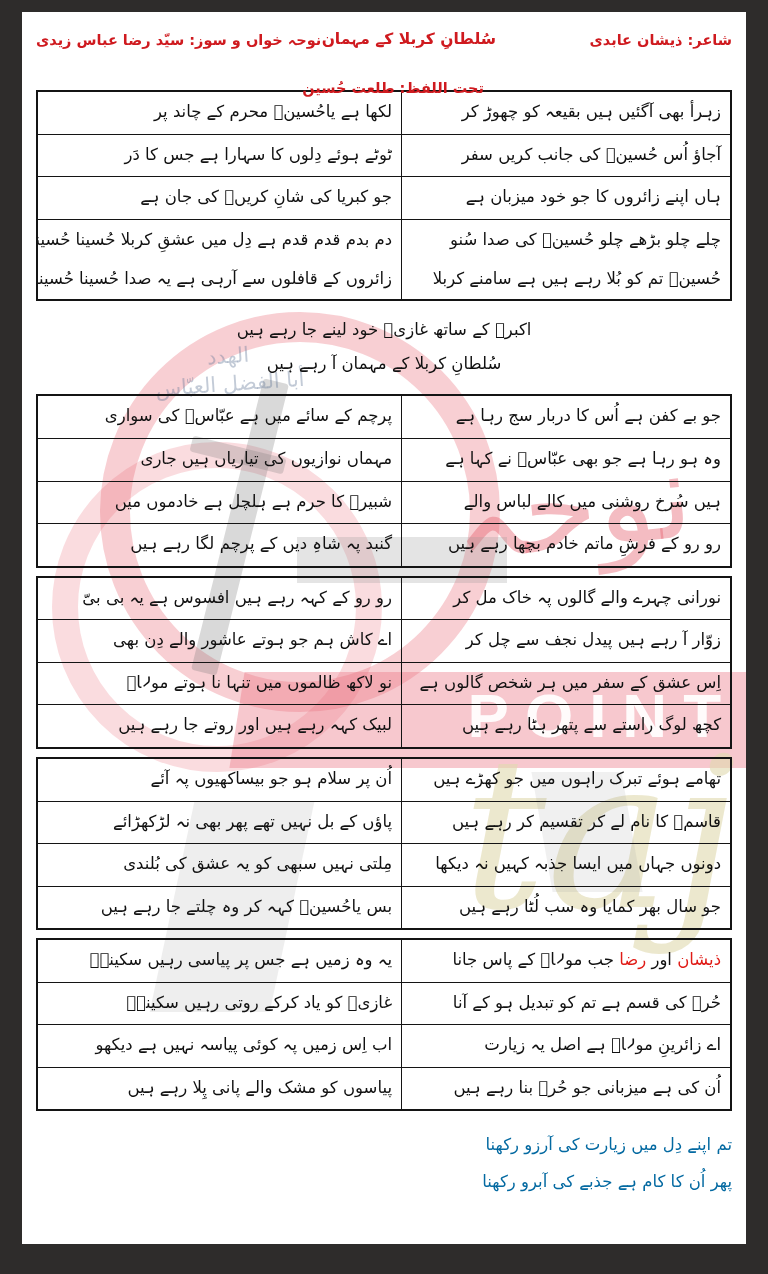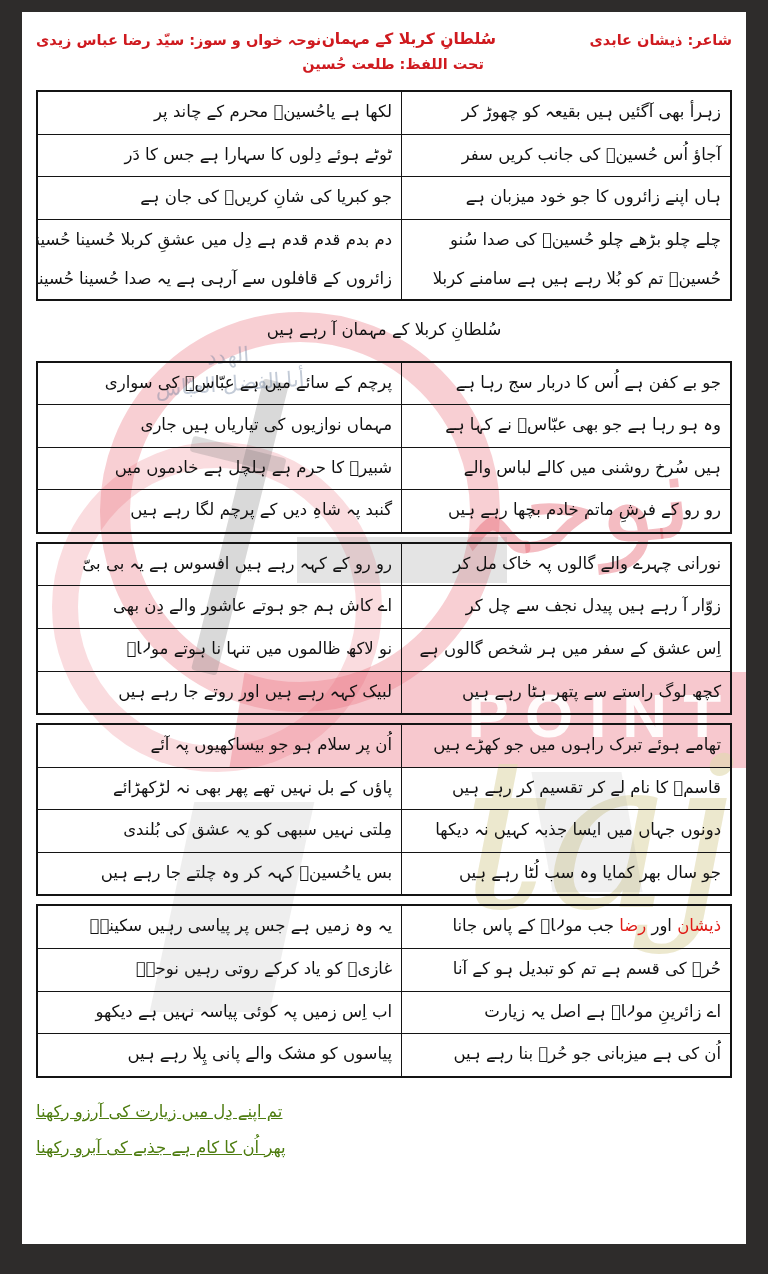--- a/index.html
+++ b/index.html
@@ -179,21 +179,21 @@
     position: absolute;
     color: #cf1a1f;
     font-size: 14.5px;
     font-weight: bold;
     white-space: nowrap;
     font-family: "DejaVu Sans", sans-serif;
   }
   .cred-poet   { right: 14px;  top: 20px; }
   .cred-title  { right: 250px; top: 18px; font-size: 15.5px; }
   .cred-reciter{ left: 14px;   top: 20px; text-align: right; }
-  .cred-tahat  { right: 262px; top: 44px; }
+  .cred-tahat  { right: 262px; top: 68px; }
 
   
   .tbl {
     margin: 0 14px 8px 14px;
     border: 2px solid #141414;
     border-collapse: collapse;
     width: 696px;
     background: transparent;
     table-layout: fixed;
   }
@@ -224,26 +224,25 @@
     text-align: center;
     font-size: 16.5px;
     line-height: 2.05;
     color: #111;
     font-family: "DejaVu Sans", sans-serif;
   }
   .chorus div { white-space: nowrap; }
 
   .outro {
     margin: 16px 14px 0 14px;
-    text-align: left;
+    text-align: right;
     font-size: 16.5px;
     line-height: 2.2;
-    color: #4d7c0f;
-    font-family: "DejaVu Sans", sans-serif;
-    text-decoration: underline;
+    color: #0369a1;
+    font-family: "DejaVu Sans", sans-serif;
   }
   .outro div { white-space: nowrap; }
 
   .hl-red { color: #e01b16; font-weight: normal; }
 </style>
 </head>
 <body>
 
 <div class="frame">
   <div class="page">
@@ -296,20 +295,21 @@
             </td>
             <td class="c-right stack-cell">
               <div class="stack-line">دم بدم قدم قدم ہے دِل میں عشقِ کربلا حُسینا حُسینا</div>
               <div class="stack-line">زائروں کے قافلوں سے آرہی ہے یہ صدا حُسینا حُسینا</div>
             </td>
           </tr>
         </tbody>
       </table>
 
       <div class="chorus">
+        <div>اکبرؑ کے ساتھ غازیؑ خود لینے جا رہے ہیں</div>
         <div>سُلطانِ کربلا کے مہمان آ رہے ہیں</div>
       </div>
 
       <table class="tbl">
         <tbody>
           <tr>
             <td class="c-left">جو بے کفن ہے اُس کا دربار سج رہا ہے</td>
             <td class="c-right">پرچم کے سائے میں ہے عبّاسؑ کی سواری</td>
           </tr>
           <tr>
@@ -372,21 +372,21 @@
       <table class="tbl">
         <tbody>
           <tr>
             <td class="c-left">
               <span class="hl-red">ذیشان</span><span> اور </span><span class="hl-red">رضا</span><span> جب مولاؑ کے پاس جانا</span>
             </td>
             <td class="c-right">یہ وہ زمیں ہے جس پر پیاسی رہیں سکینہؑ</td>
           </tr>
           <tr>
             <td class="c-left">حُرؑ کی قسم ہے تم کو تبدیل ہو کے آنا</td>
-            <td class="c-right">غازیؑ کو یاد کرکے روتی رہیں نوحہؑ</td>
+            <td class="c-right">غازیؑ کو یاد کرکے روتی رہیں سکینہؑ</td>
           </tr>
           <tr>
             <td class="c-left">اے زائرینِ مولاؑ ہے اصل یہ زیارت</td>
             <td class="c-right">اب اِس زمیں پہ کوئی پیاسہ نہیں ہے دیکھو</td>
           </tr>
           <tr>
             <td class="c-left">اُن کی ہے میزبانی جو حُرؑ بنا رہے ہیں</td>
             <td class="c-right">پیاسوں کو مشک والے پانی پِلا رہے ہیں</td>
           </tr>
         </tbody>

